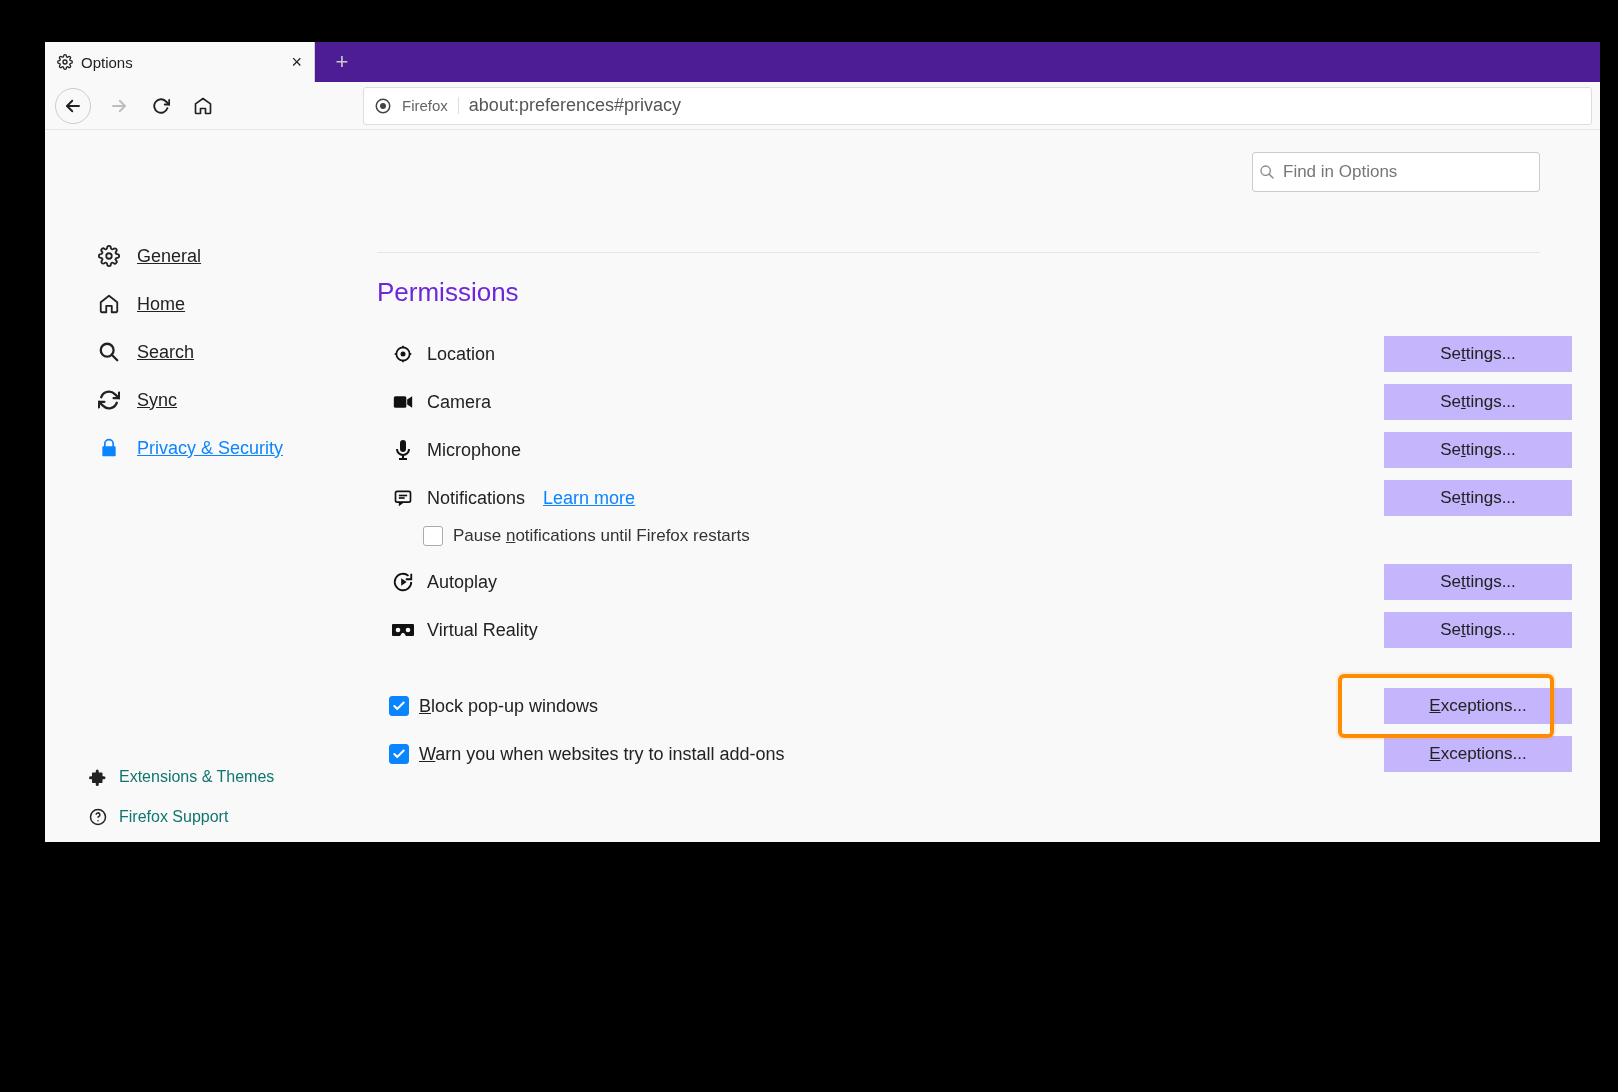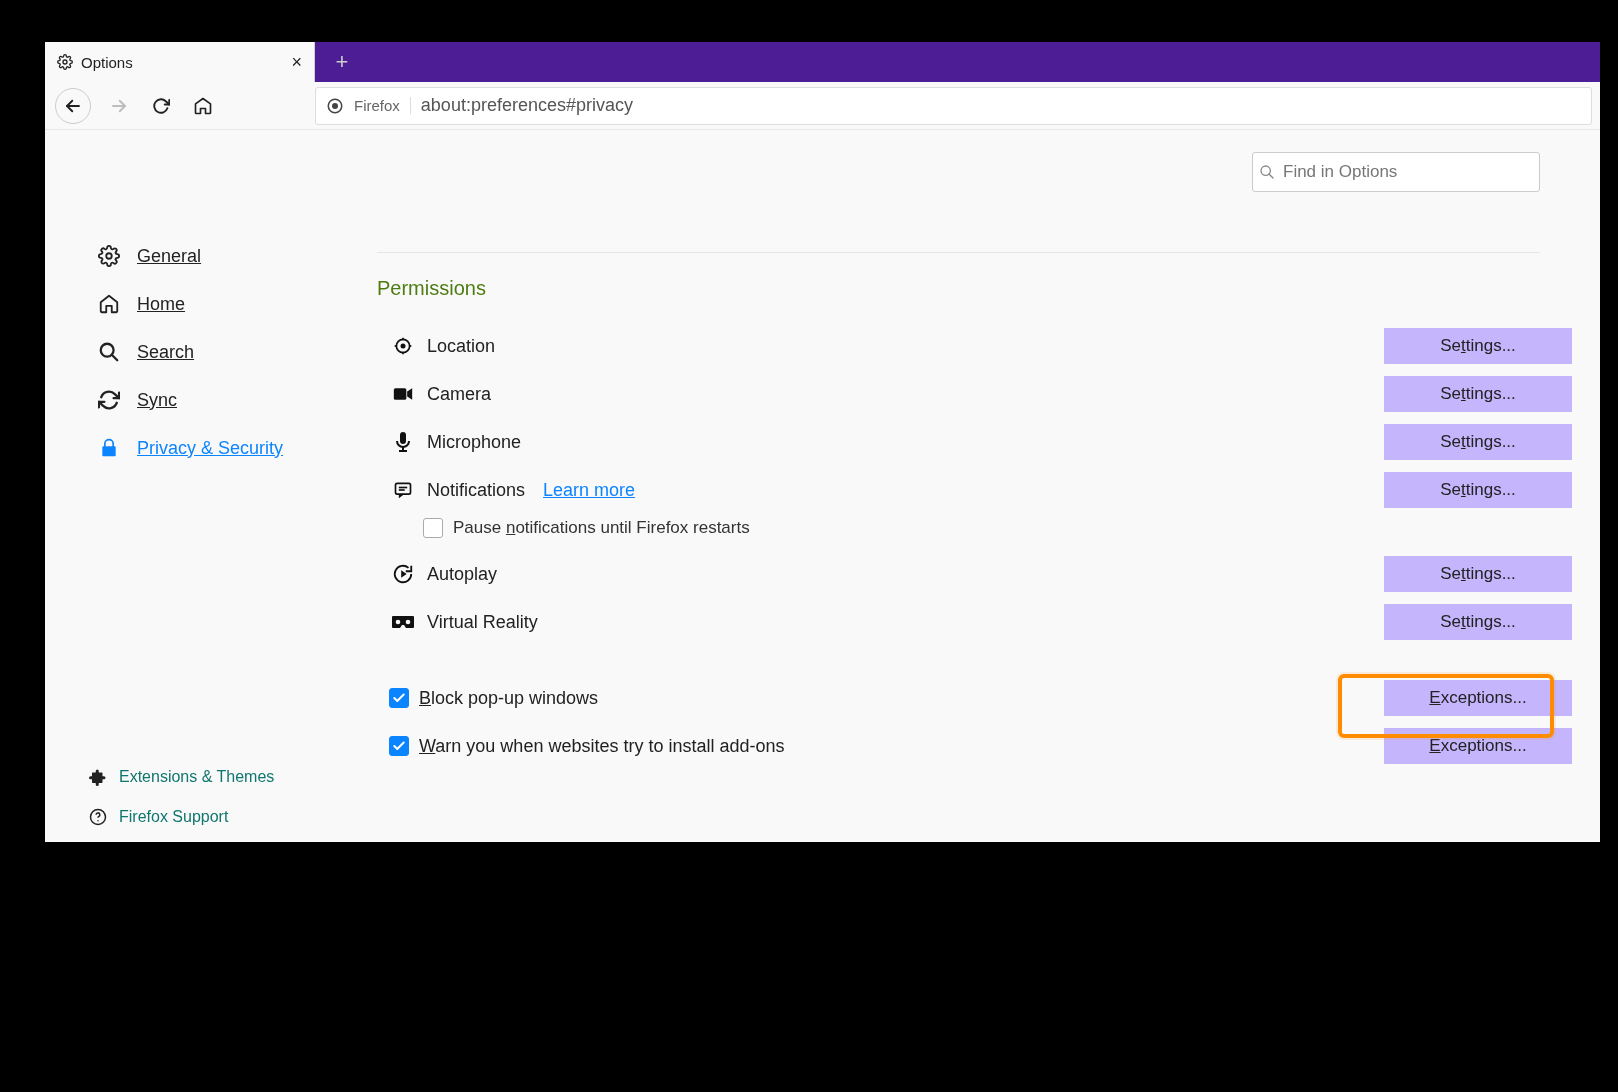--- a/index.html
+++ b/index.html
@@ -53,20 +53,21 @@
     font-size: 22px;
     cursor: pointer;
   }
   
   .toolbar {
     height: 48px;
     background: #f9f9fa;
     display: flex;
     align-items: center;
     border-bottom: 1px solid #e6e6e6;
+    gap: 48px;
   }
   .nav-buttons {
     display: flex;
     align-items: center;
     gap: 14px;
     padding: 0 10px;
     width: 270px;
   }
   .navbtn {
     width: 28px; height: 28px;
@@ -156,23 +157,23 @@
     gap: 8px;
     color: #777;
     font-size: 17px;
   }
   .section-hr {
     border: none;
     border-top: 1px solid #e5e5e5;
     margin: 0 60px 24px 12px;
   }
   .section-title {
-    font-size: 20px;
+    font-size: 26px;
     font-weight: 400;
-    color: #4d7c0f;
+    color: #6d28d9;
     margin: 0 0 22px 12px;
   }
   .perm-row {
     display: flex;
     align-items: center;
     padding: 6px 28px 6px 24px;
     min-height: 46px;
   }
   .perm-row .icon { width: 28px; display:flex; justify-content:center; color:#111;}
   .perm-row .label { font-size: 18px; color: #222; margin-left: 10px; }

